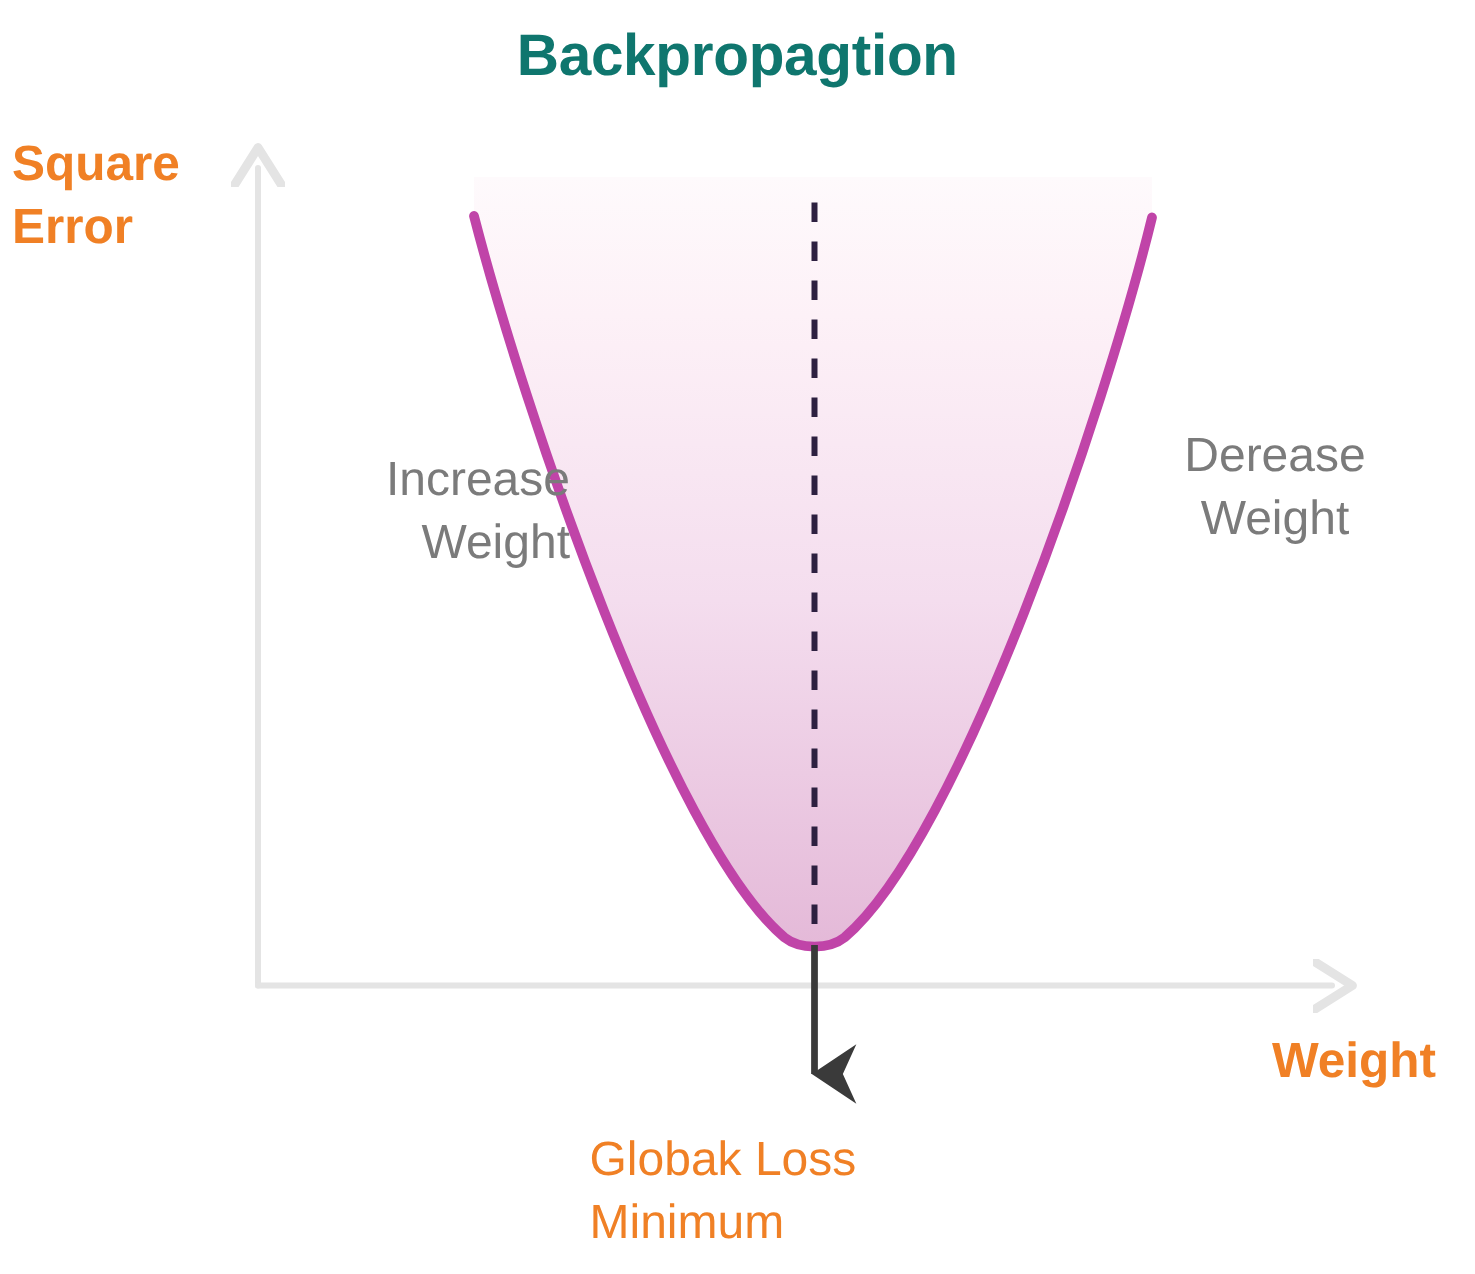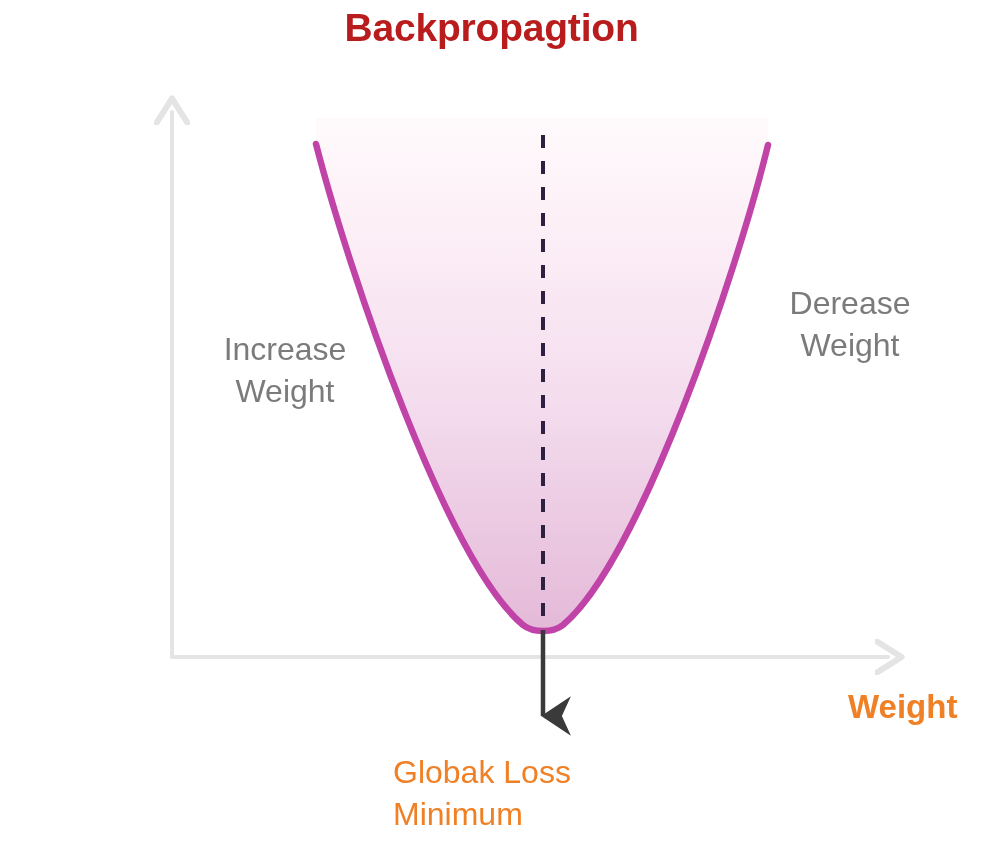--- a/index.html
+++ b/index.html
@@ -15,26 +15,26 @@
     width: 983px;
     height: 849px;
     background: #ffffff;
     overflow: hidden;
   }
 
   
   .title {
     position: absolute;
     left: 0;
-    top: 6px;
+    top: 16px;
     width: 983px;
     text-align: center;
     font-size: 39px;
     font-weight: 700;
-    color: #b91c1c;
+    color: #0f766e;
     letter-spacing: -0.2px;
     white-space: nowrap;
   }
 
   
   .axis-label-y {
     position: absolute;
     left: 8px;
     top: 88px;
     width: 150px;
@@ -62,22 +62,21 @@
     font-size: 32px;
     font-weight: 400;
     color: #7b7b7b;
     line-height: 1.32;
   }
   .annot span { display: block; }
   .annot-left {
     left: 190px;
     top: 298px;
     width: 190px;
-    text-align: center;
-    margin-top: 30px;
+    text-align: right;
   }
   .annot-right {
     left: 760px;
     top: 282px;
     width: 180px;
     text-align: center;
   }
 
   .caption {
     position: absolute;
@@ -133,20 +132,24 @@
     <path d="M316,144
              C 349,272 446,560 523,625
              C 533,633 553,633 563,625
              C 640,560 737,272 768,145" fill="none" stroke="#c044a8" stroke-width="6.5" stroke-linecap="round" stroke-linejoin="round"></path>
 
     <line x1="543" y1="135" x2="543" y2="628" stroke="#2d2040" stroke-width="4" stroke-dasharray="13 13" stroke-linecap="butt"></line>
 
     <line x1="543" y1="630" x2="543" y2="716" stroke="#3a3a3a" stroke-width="4.5" stroke-linecap="butt" marker-end="url(#downArrow)"></line>
   </svg>
 
+  <div class="axis-label-y">
+    <span>Square</span>
+    <span>Error</span>
+  </div>
 
   <div class="axis-label-x">Weight</div>
 
   <div class="annot annot-left">
     <span>Increase</span>
     <span>Weight</span>
   </div>
 
   <div class="annot annot-right">
     <span>Derease</span>

